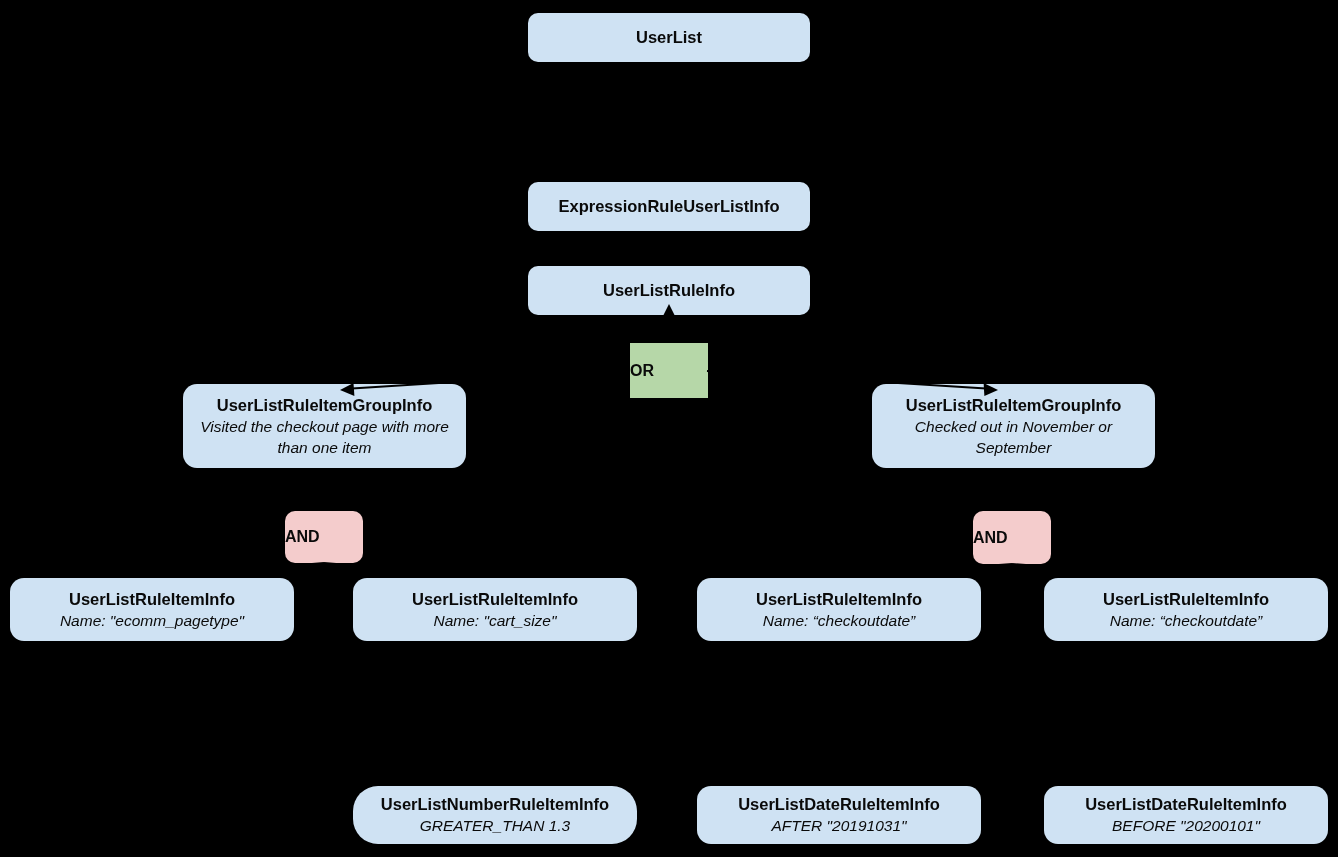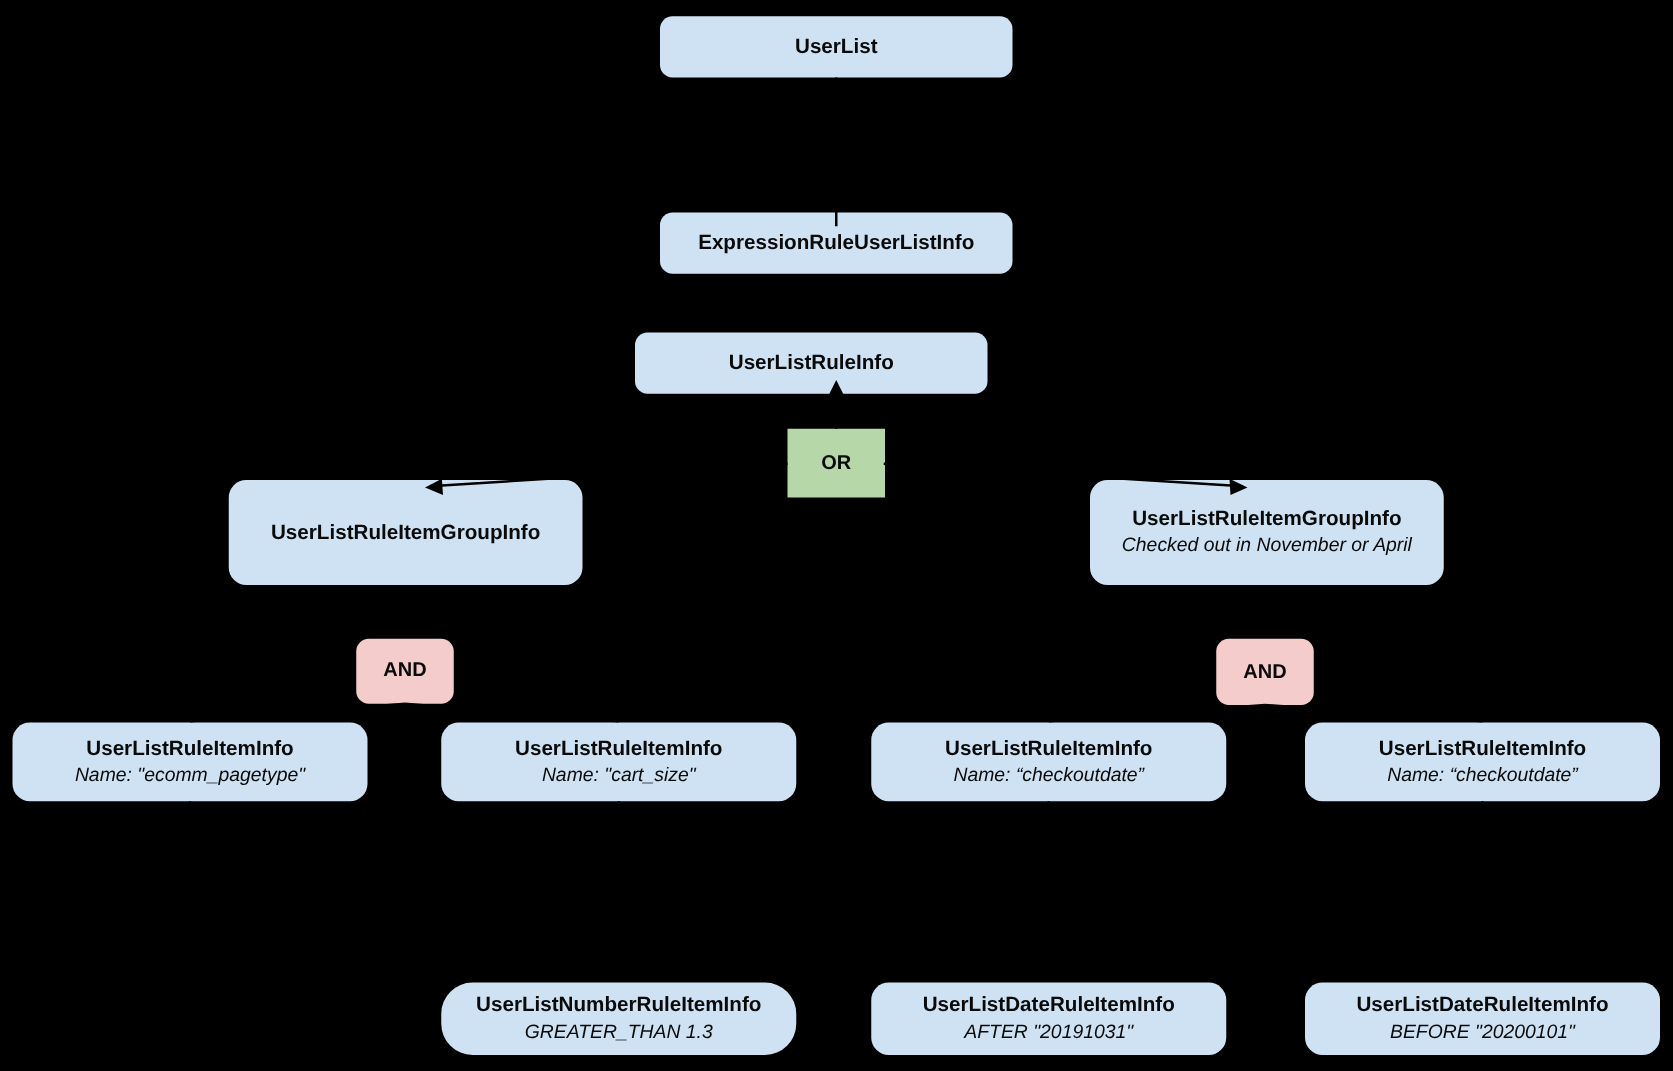--- a/index.html
+++ b/index.html
@@ -24,21 +24,20 @@
     padding:4px 10px;
     line-height:21px;
   }
   .node .title{font-weight:bold;font-size:16.5px;}
   .node .desc{font-style:italic;font-size:15.5px;}
   .node.big-radius{border-radius:14px;}
   .op{
     position:absolute;
     display:flex;
     align-items:center;
-    justify-content:center;
     font-weight:bold;
     font-size:16px;
     color:#0a0a0a;
   }
   .op.or{background:#b6d7a8;}
   .op.and{background:#f4cccc;border-radius:10px;}
   #connectors{
     position:absolute;
     left:0;top:0;
     width:1338px;height:857px;
@@ -47,37 +46,38 @@
   }
 </style>
 </head>
 <body>
 
 <div id="canvas">
 
   <div class="node" style="left:528px;top:13px;width:282px;height:49px;">
     <span class="title">UserList</span>
   </div>
-  <div class="node" style="left:528px;top:170px;width:282px;height:49px;">
+  <div class="node" style="left:528px;top:182px;width:282px;height:49px;">
     <span class="title">ExpressionRuleUserListInfo</span>
   </div>
-  <div class="node" style="left:508px;top:266px;width:282px;height:49px;text-align:right;">
+  <div class="node" style="left:528px;top:266px;width:282px;height:49px;text-align:right;">
     <span class="title">UserListRuleInfo</span>
   </div>
 
   <div class="op or" style="left:630px;top:343px;width:78px;height:55px;">
     <span>OR</span>
   </div>
 
   <div class="node big-radius" style="left:183px;top:384px;width:283px;height:84px;">
     <span class="title">UserListRuleItemGroupInfo</span>
+    <span class="desc">Visited the checkout page with more than one item</span>
   </div>
   <div class="node big-radius" style="left:872px;top:384px;width:283px;height:84px;">
     <span class="title">UserListRuleItemGroupInfo</span>
-    <span class="desc">Checked out in November or April</span>
+    <span class="desc">Checked out in November or September</span>
   </div>
 
   <div class="op and" style="left:285px;top:511px;width:78px;height:52px;">
     <span>AND</span>
   </div>
   <div class="op and" style="left:973px;top:511px;width:78px;height:53px;">
     <span>AND</span>
   </div>
 
   <div class="node big-radius" style="left:10px;top:578px;width:284px;height:63px;">

